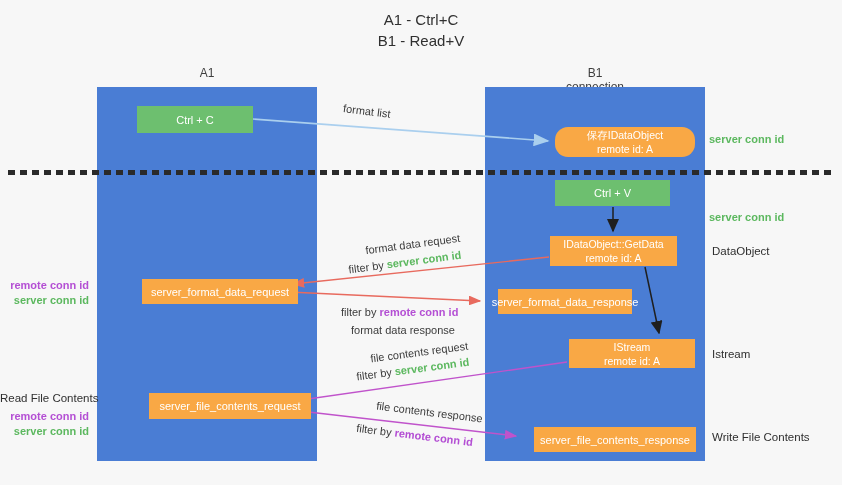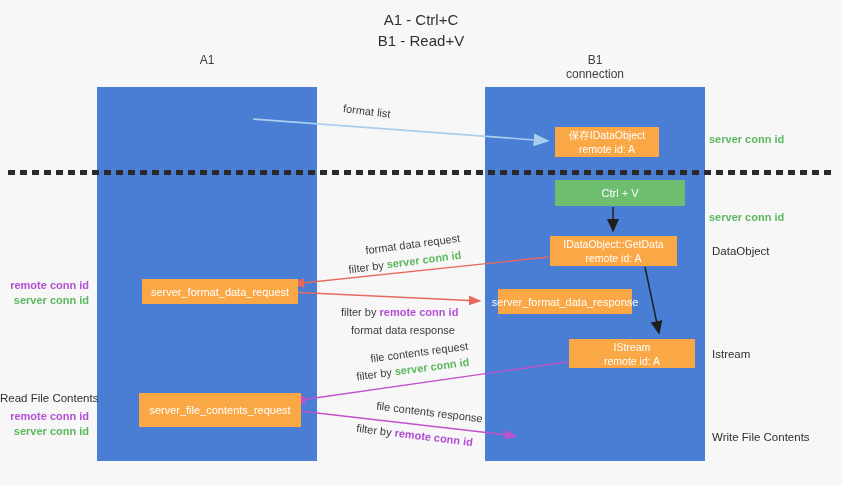--- a/index.html
+++ b/index.html
@@ -2,21 +2,21 @@
 <html><head>
 <meta charset="utf-8">
 <style>
   html,body{margin:0;padding:0;}
   body{font-family:"Liberation Sans","DejaVu Sans",sans-serif;}
   .stage{position:relative;width:842px;height:485px;background:#f7f7f7;overflow:hidden;}
 
   .title{position:absolute;top:9px;left:0;width:100%;text-align:center;
          font-size:15px;color:#303030;line-height:21px;}
 
-  .col-header{position:absolute;top:53px;width:220px;text-align:center;
+  .col-header{position:absolute;top:66px;width:220px;text-align:center;
               font-size:12px;color:#3f3f3f;line-height:14px;}
   .col{position:absolute;top:87px;width:220px;height:374px;background:#4a7dd4;}
 
   .dashes{position:absolute;top:170px;left:8px;width:828px;height:5px;
           background:repeating-linear-gradient(90deg,#2a2a2a 0 7px,transparent 7px 12px);}
 
   .box{position:absolute;display:flex;align-items:center;justify-content:center;
        color:#ffffff;font-size:11px;text-align:center;}
   .box.green{background:#6dbf6f;}
   .box.orange{background:#f9a845;}
@@ -74,27 +74,30 @@
     </defs>
     <line x1="253" y1="119" x2="548" y2="141" stroke="#aacfee" stroke-width="1.6" marker-end="url(#mk-blue)"></line>
     <line x1="613" y1="207" x2="613" y2="231" stroke="#1f1f1f" stroke-width="1.5" marker-end="url(#mk-black)"></line>
     <line x1="549" y1="257" x2="293" y2="284" stroke="#e86a5e" stroke-width="1.4" marker-end="url(#mk-red)"></line>
     <line x1="289" y1="292" x2="480" y2="301" stroke="#e86a5e" stroke-width="1.4" marker-end="url(#mk-red)"></line>
     <line x1="645" y1="267" x2="659" y2="333" stroke="#1f1f1f" stroke-width="1.5" marker-end="url(#mk-black)"></line>
     <line x1="567" y1="362" x2="294" y2="401" stroke="#c053cb" stroke-width="1.4" marker-end="url(#mk-mag)"></line>
     <line x1="291" y1="410" x2="516" y2="436" stroke="#c053cb" stroke-width="1.4" marker-end="url(#mk-mag)"></line>
   </svg>
 
+  <div class="box green" style="left:137px;top:106px;width:116px;height:27px;">
+    <span>Ctrl + C</span>
+  </div>
 
-  <div class="box orange two-line" style="left:555px;top:127px;width:104px;height:30px;">
+  <div class="box orange two-line" style="left:555px;top:127px;width:140px;height:30px;border-radius:13px;">
     <span>保存IDataObject</span>
     <span>remote id: A</span>
   </div>
 
-  <div class="box green" style="left:555px;top:180px;width:130px;height:26px;text-align:right;">
+  <div class="box green" style="left:555px;top:180px;width:115px;height:26px;text-align:right;">
     <span>Ctrl + V</span>
   </div>
 
   <div class="box orange two-line" style="left:550px;top:236px;width:127px;height:30px;">
     <span>IDataObject::GetData</span>
     <span>remote id: A</span>
   </div>
 
   <div class="box orange wide" style="left:130px;top:279px;width:156px;height:25px;">
     <span>server_format_data_request</span>
@@ -102,24 +105,27 @@
 
   <div class="box orange wide" style="left:486px;top:289px;width:134px;height:25px;">
     <span>server_format_data_response</span>
   </div>
 
   <div class="box orange two-line" style="left:569px;top:339px;width:126px;height:29px;">
     <span>IStream</span>
     <span>remote id: A</span>
   </div>
 
-  <div class="box orange wide" style="left:127px;top:393px;width:162px;height:34px;">
+  <div class="box orange wide" style="left:137px;top:393px;width:162px;height:26px;">
     <span>server_file_contents_request</span>
   </div>
 
+  <div class="box orange wide" style="left:522px;top:427px;width:162px;height:25px;">
+    <span>server_file_contents_response</span>
+  </div>
 
   <div class="lbl rot-pos" style="left:343px;top:105px;">
     <span>format list</span>
   </div>
 
   <div class="lbl rot-neg" style="left:365px;top:238px;">
     <span>format data request</span>
   </div>
   <div class="lbl rot-neg" style="left:348px;top:256px;">
     <span>filter by </span><span class="conn-green">server conn id</span>

